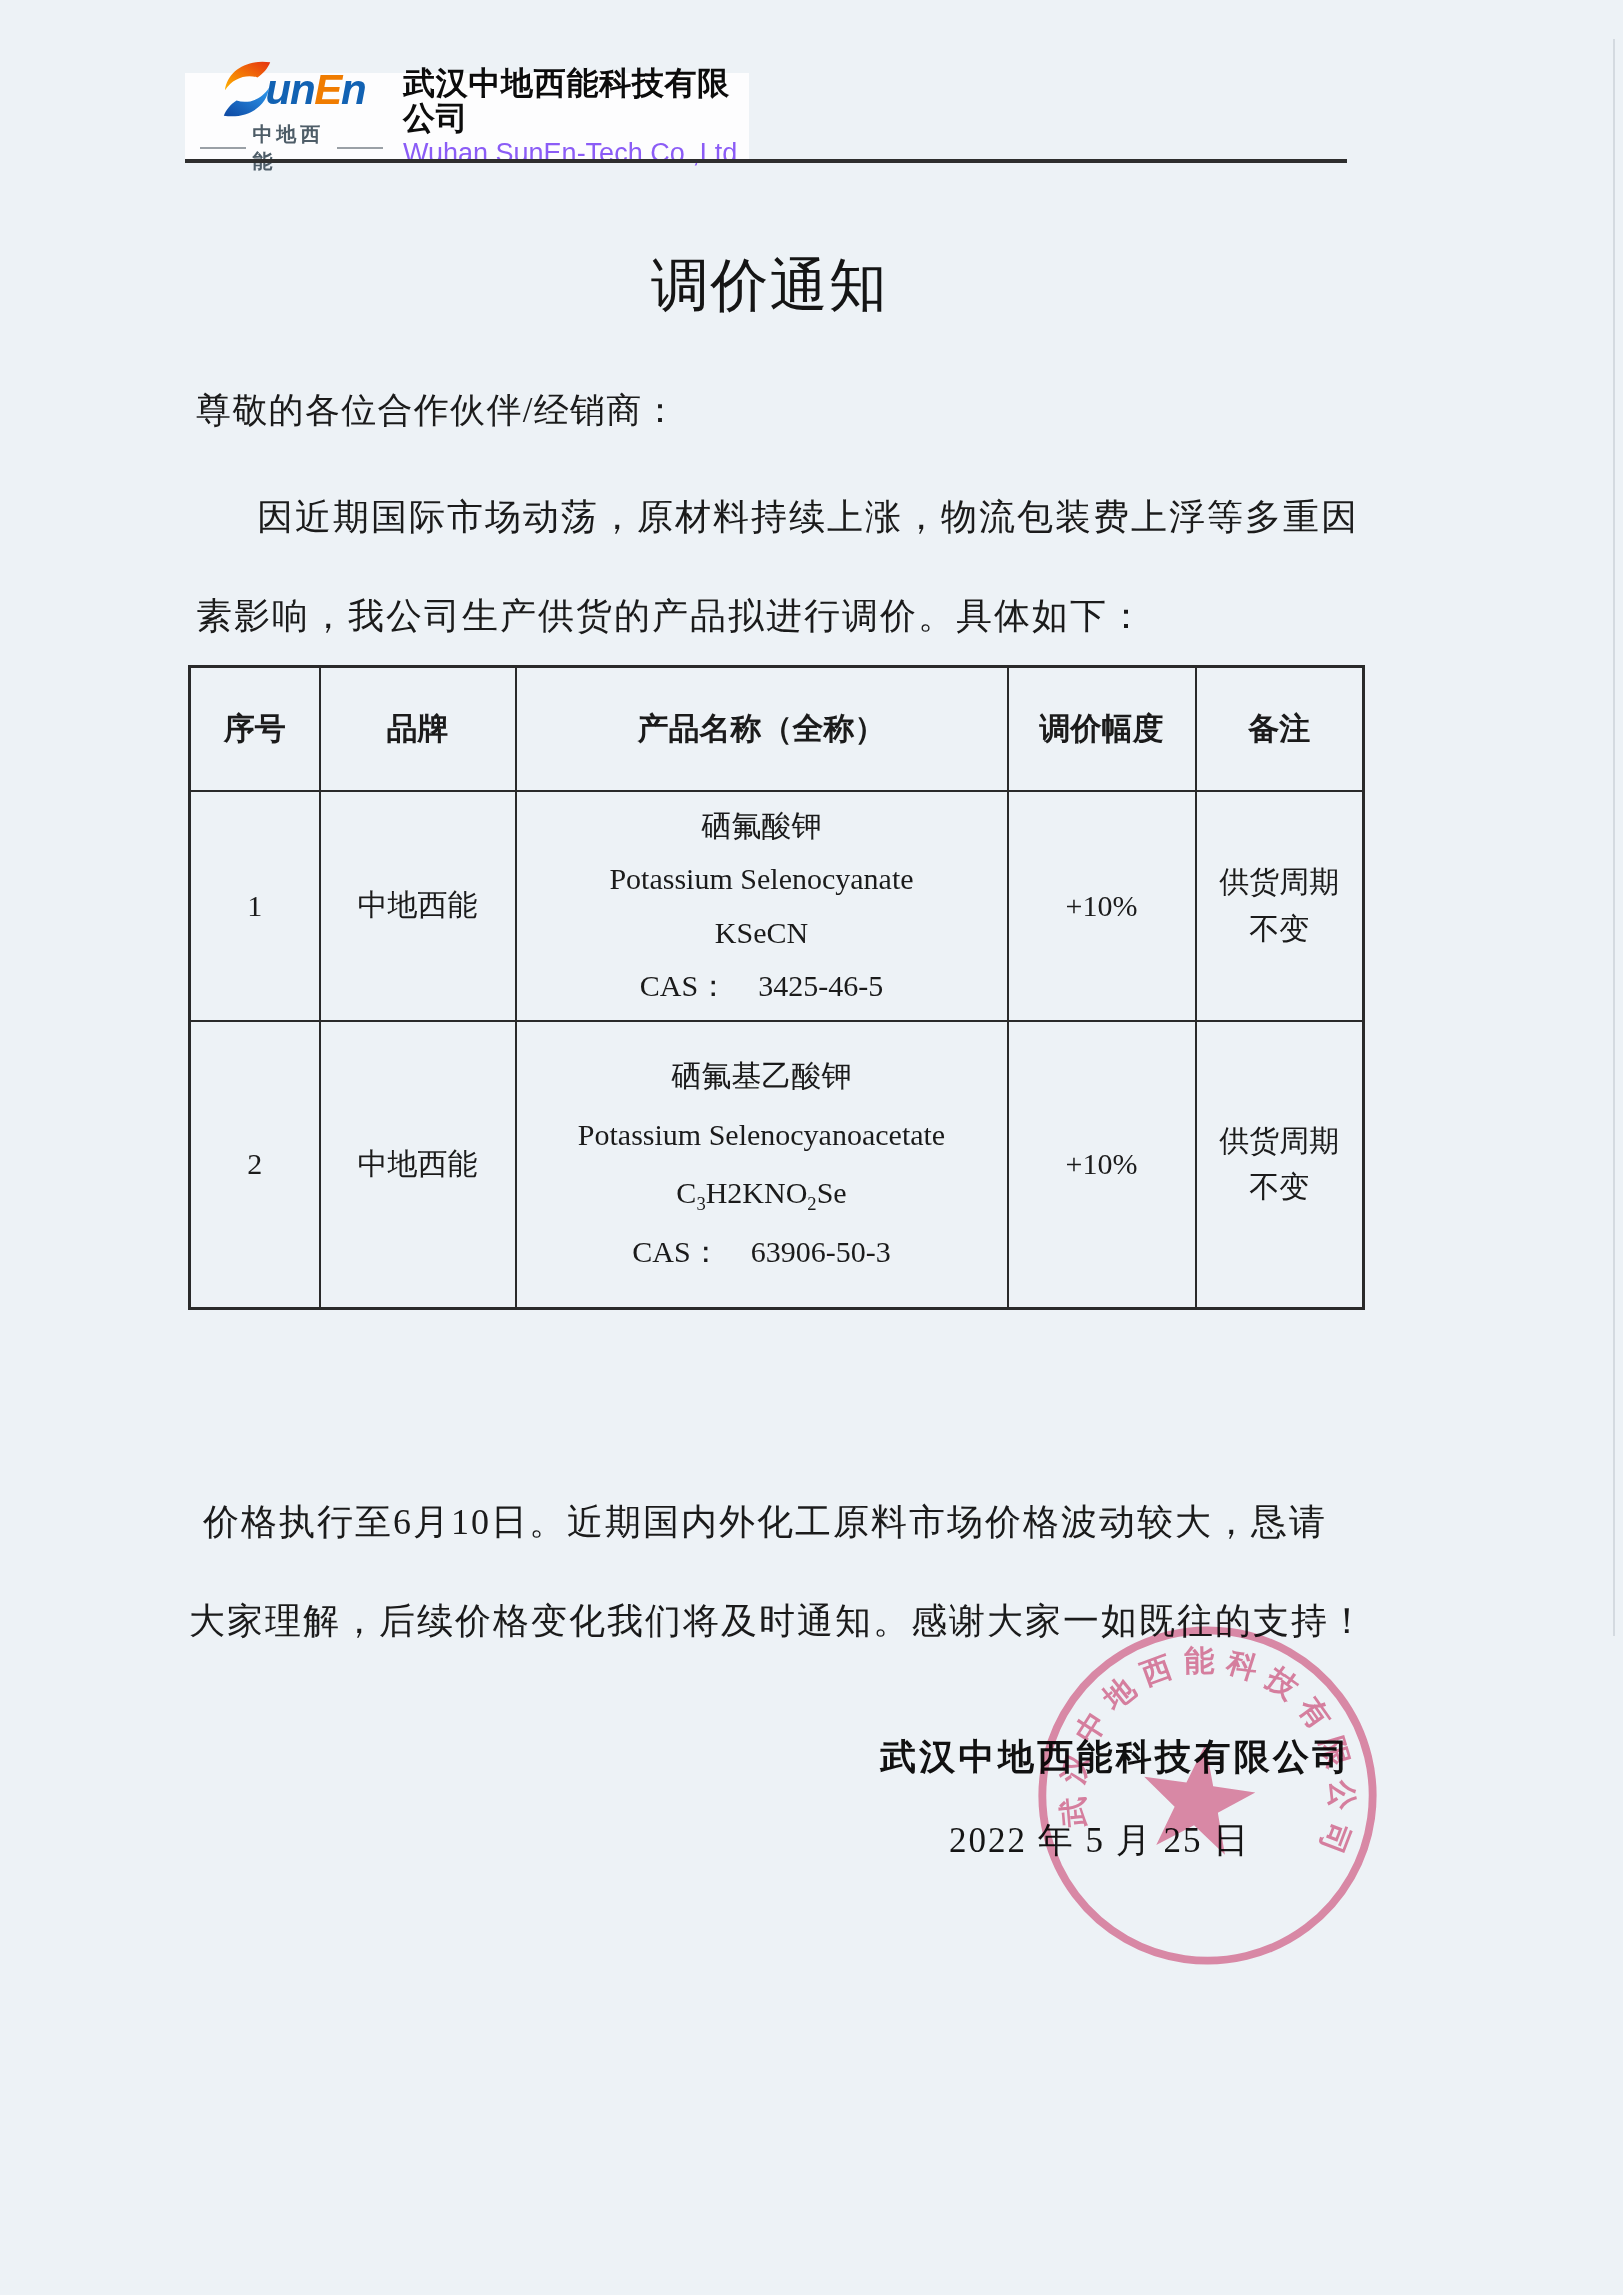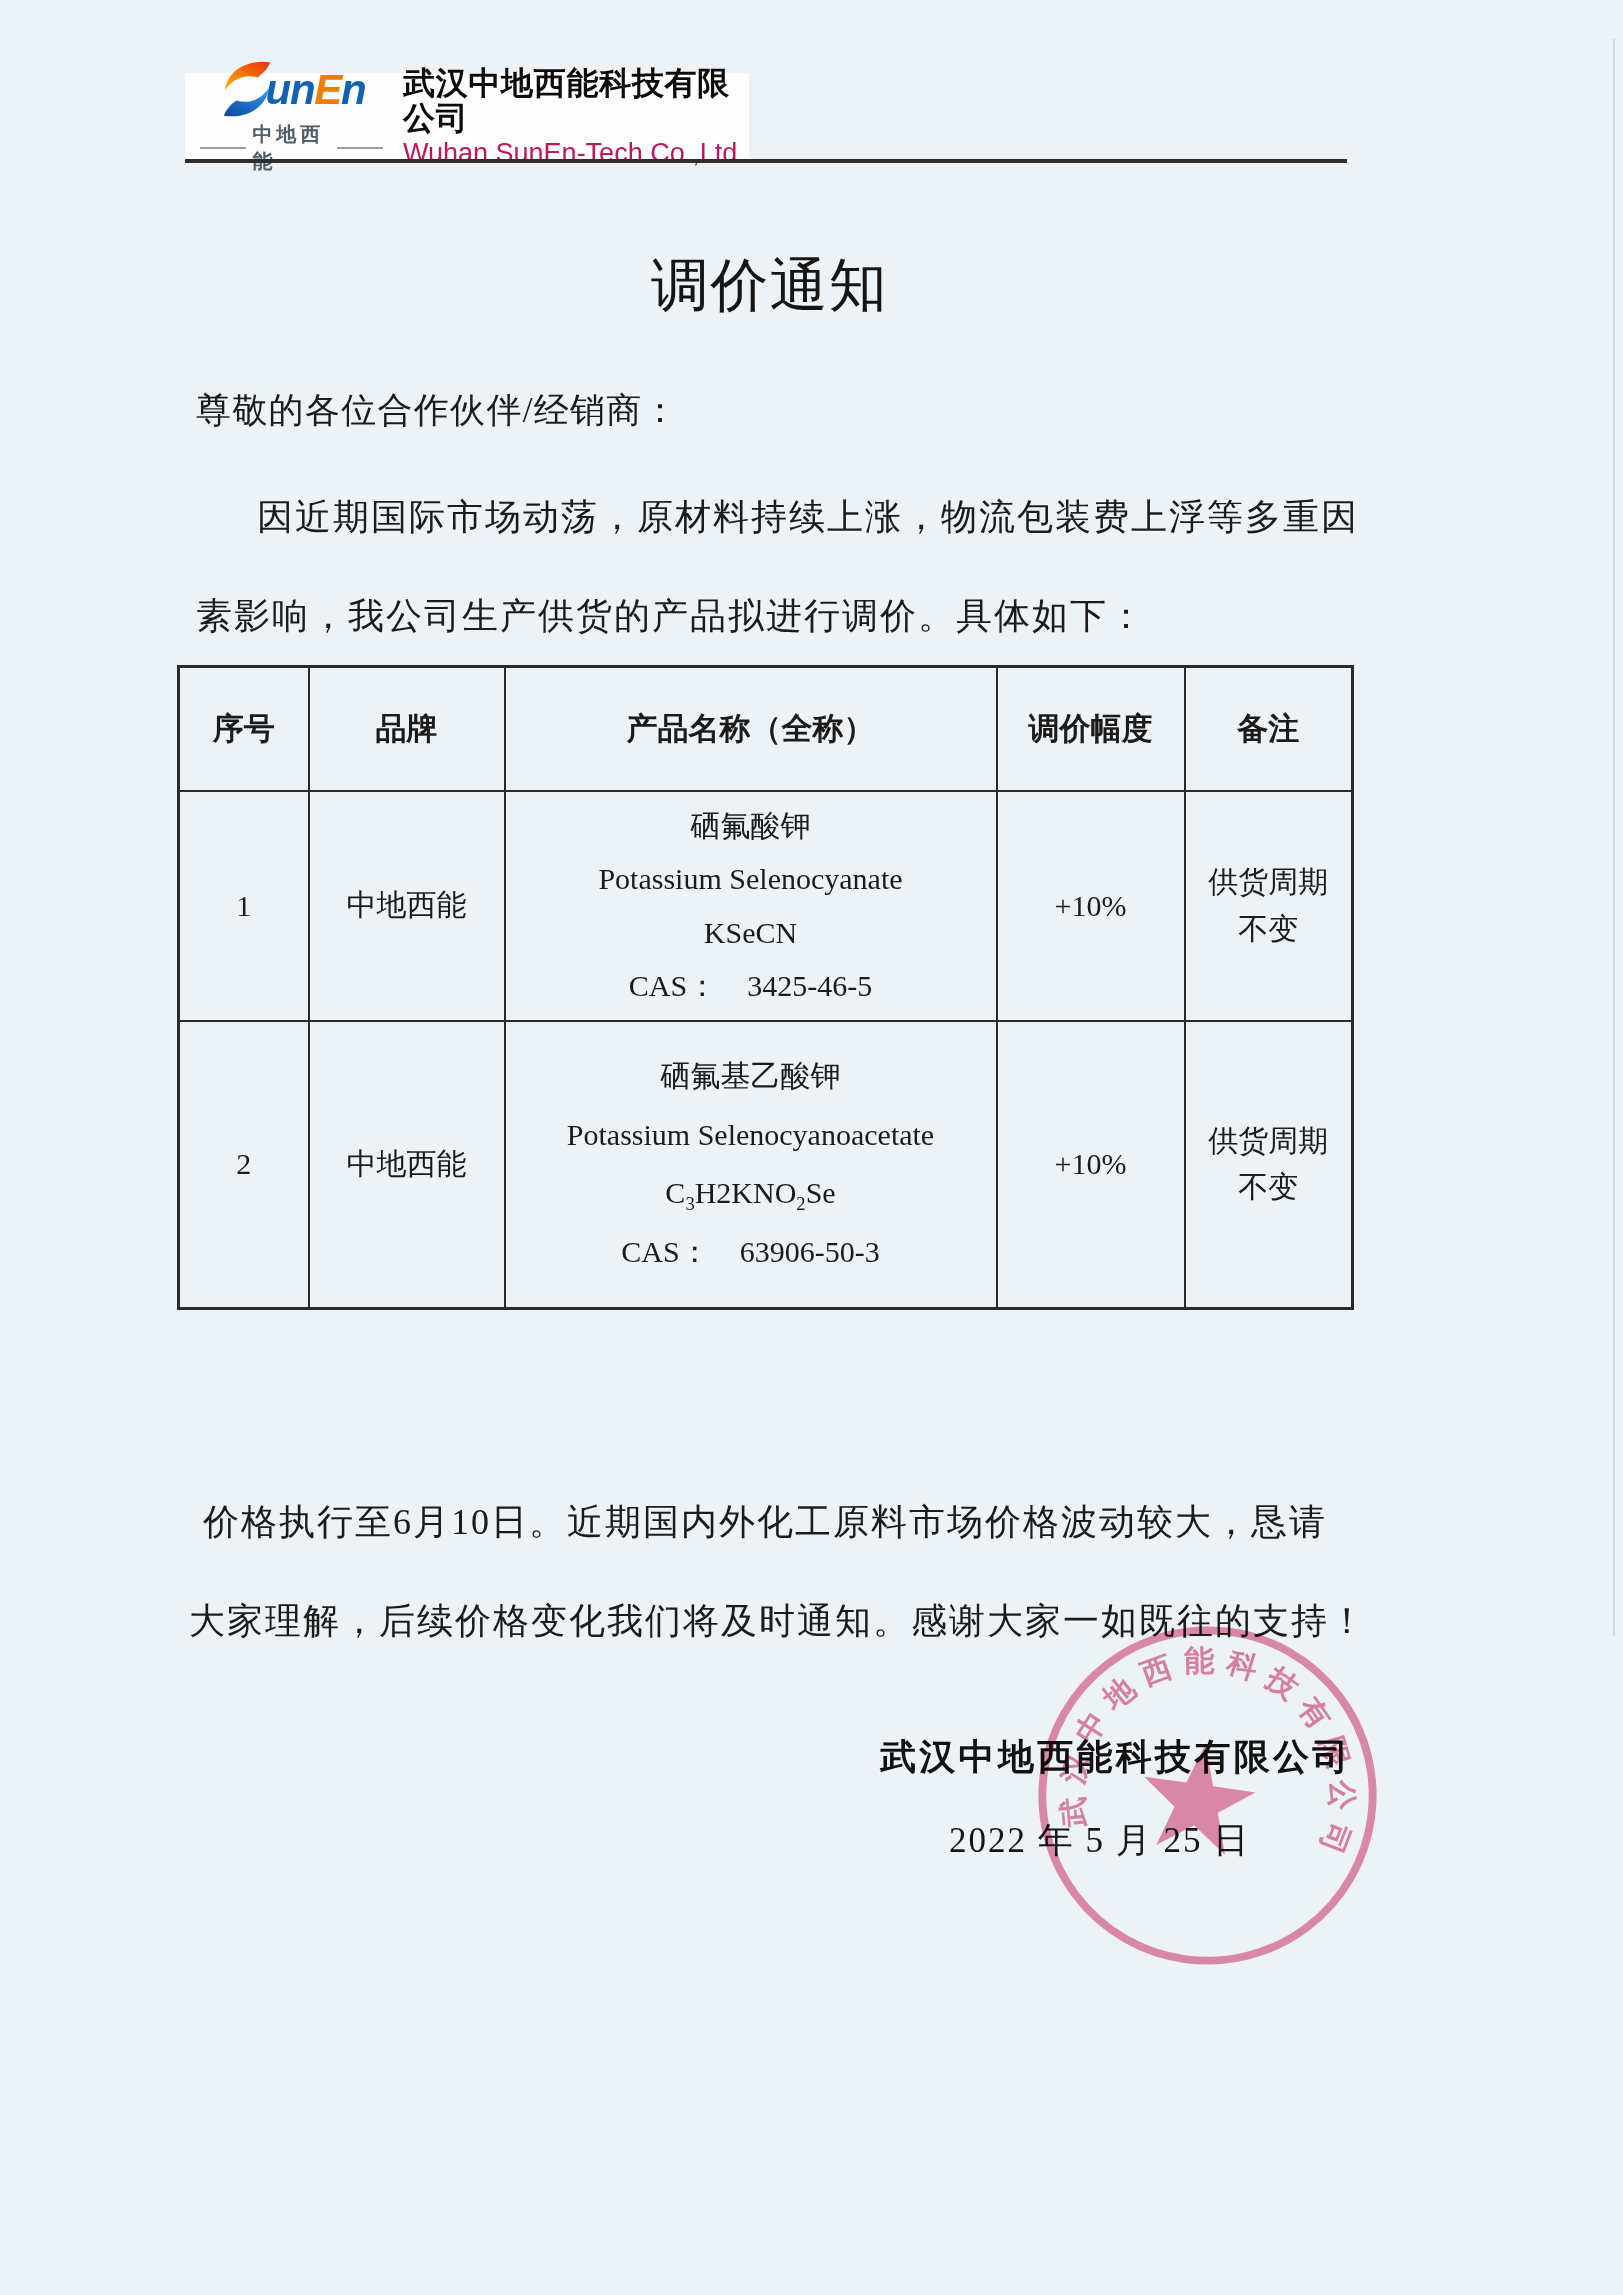--- a/index.html
+++ b/index.html
@@ -32,36 +32,36 @@
     font-family:"Liberation Sans","DejaVu Sans",sans-serif;
     font-weight:700;font-size:20px;color:#4e5d68;letter-spacing:3.9px;
   }
   .logo-right{display:flex;flex-direction:column;justify-content:center;}
   .company-cn{
     font-family:"Liberation Sans","DejaVu Sans",sans-serif;
     font-weight:700;font-size:32px;color:#0c0c0c;letter-spacing:0.7px;line-height:1.1;
   }
   .company-en{
     font-family:"Liberation Sans","DejaVu Sans",sans-serif;
-    font-weight:400;font-size:27px;color:#be185d;line-height:1.15;margin-top:2.6px;
+    font-weight:400;font-size:27px;color:#8b5cf6;line-height:1.15;margin-top:2.6px;
   }
   .divider{position:absolute;left:185px;top:159px;width:1162px;height:3.9px;background:#2e2e2e;}
   .edge-line{position:absolute;left:1613px;top:39px;width:2px;height:1597px;background:#c6cdd4;opacity:.65;}
 
   
   .title-wrap{position:absolute;left:187px;top:247px;width:1165px;text-align:center;}
   .title{font-size:58px;font-weight:400;margin:0;letter-spacing:1.3px;color:#151515;}
   .greeting{position:absolute;left:196px;top:387px;font-size:35px;letter-spacing:1.3px;}
   .body-line{position:absolute;font-size:36px;white-space:nowrap;color:#1b1b1b;}
   .p1l1{left:257px;top:493px;letter-spacing:2px;}
   .p1l2{left:196px;top:592px;letter-spacing:2px;}
 
   
   table.notice{
-    position:absolute;left:177px;top:665px;width:1173px;
+    position:absolute;left:188px;top:665px;width:1173px;
     border-collapse:collapse;table-layout:fixed;
   }
   table.notice,table.notice th,table.notice td{border:2px solid #2a2a2a;}
   table.notice{border:3.3px solid #2a2a2a;}
   table.notice th{font-size:31px;font-weight:700;text-align:center;vertical-align:middle;}
   table.notice td{font-size:30px;text-align:center;vertical-align:middle;padding:0 5.2px;}
   tr.r-head{height:124px;}
   tr.r-1{height:230px;}
   tr.r-2{height:288px;}
   .prod-lines{line-height:1.78;}

